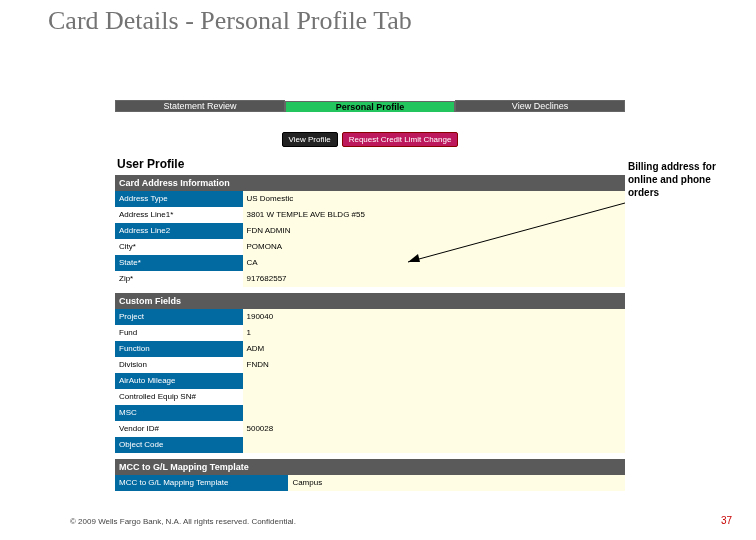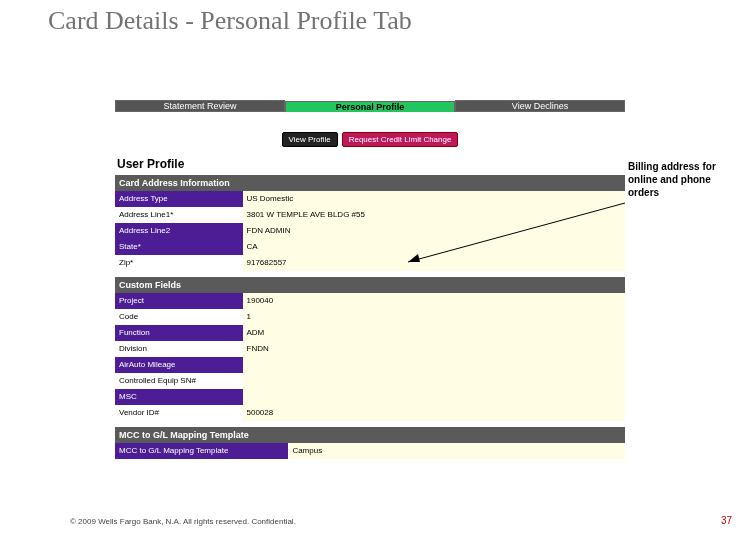--- a/index.html
+++ b/index.html
@@ -75,21 +75,21 @@
     padding: 2px 4px;
     line-height: 12px;
   }
   .hdr-row td {
     background: #5a5a5a;
     color: #fff;
     font-weight: bold;
     font-size: 9px;
     padding: 3px 4px;
   }
-  .row-grey td.label { background: #4c1d95; color: #fff; }
+  .row-grey td.label { background: #0369a1; color: #fff; }
   .row-white td.label { background: #fff; color: #000; }
   td.label { width: 25%; }
   td.value { background: #fffde4; color: #000; width: 75%; }
   .annotation {
     position: absolute;
     left: 628px;
     top: 160px;
     width: 110px;
     font-size: 10px;
     font-weight: bold;
@@ -150,20 +150,24 @@
           <td class="value">US Domestic</td>
         </tr>
     <tr class="row-white">
           <td class="label">Address Line1*</td>
           <td class="value">3801 W TEMPLE AVE BLDG #55</td>
         </tr>
     <tr class="row-grey">
           <td class="label">Address Line2</td>
           <td class="value">FDN ADMIN</td>
         </tr>
+    <tr class="row-white">
+          <td class="label">City*</td>
+          <td class="value">POMONA</td>
+        </tr>
     <tr class="row-grey">
           <td class="label">State*</td>
           <td class="value">CA</td>
         </tr>
     <tr class="row-white">
           <td class="label">Zip*</td>
           <td class="value">917682557</td>
         </tr>
   </tbody>
     </table>
@@ -171,21 +175,21 @@
   <table class="info" style="margin-top:6px;">
     <tbody>
         <tr class="hdr-row">
           <td colspan="2">Custom Fields</td>
         </tr>
     <tr class="row-grey">
           <td class="label">Project</td>
           <td class="value">190040</td>
         </tr>
     <tr class="row-white">
-          <td class="label">Code</td>
+          <td class="label">Fund</td>
           <td class="value">1</td>
         </tr>
     <tr class="row-grey">
           <td class="label">Function</td>
           <td class="value">ADM</td>
         </tr>
     <tr class="row-white">
           <td class="label">Division</td>
           <td class="value">FNDN</td>
         </tr>
@@ -197,20 +201,24 @@
           <td class="label">Controlled Equip SN#</td>
           <td class="value"></td>
         </tr>
     <tr class="row-grey">
           <td class="label">MSC</td>
           <td class="value"></td>
         </tr>
     <tr class="row-white">
           <td class="label">Vendor ID#</td>
           <td class="value">500028</td>
+        </tr>
+    <tr class="row-grey">
+          <td class="label">Object Code</td>
+          <td class="value"></td>
         </tr>
   </tbody>
     </table>
 
   <table class="info" style="margin-top:6px;">
     <tbody>
         <tr class="hdr-row">
           <td colspan="2">MCC to G/L Mapping Template</td>
         </tr>
     <tr class="row-grey">

